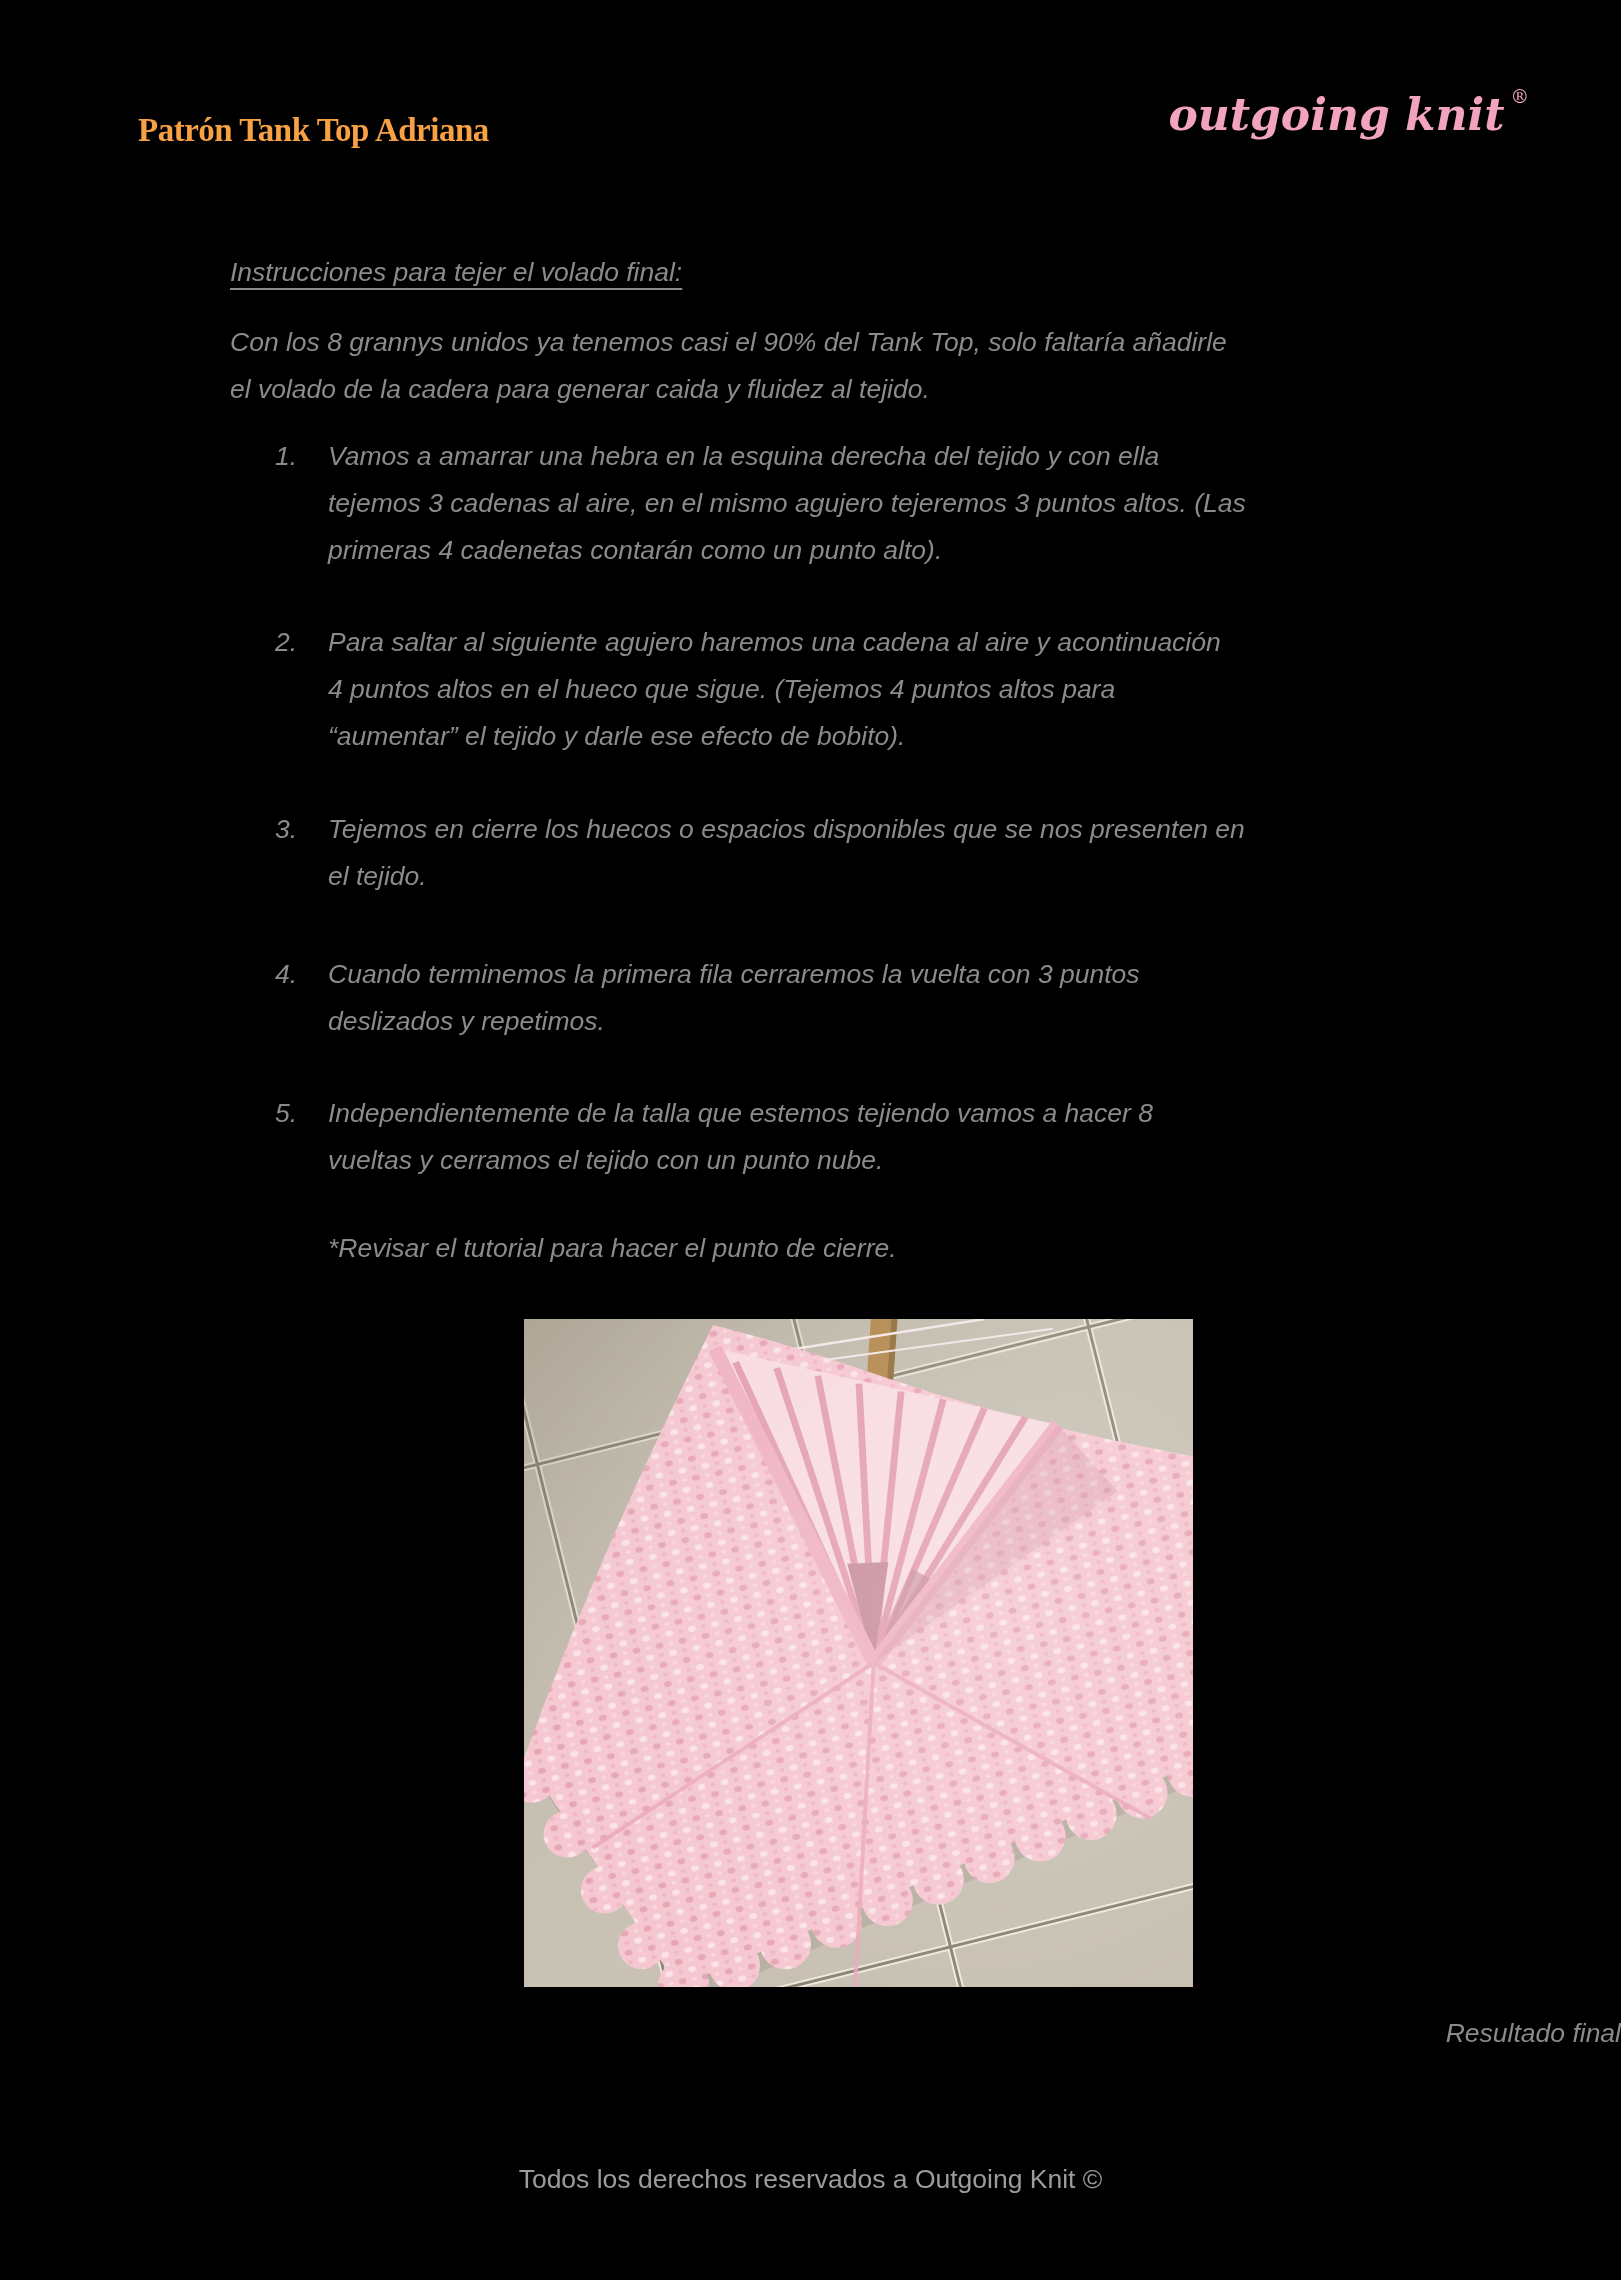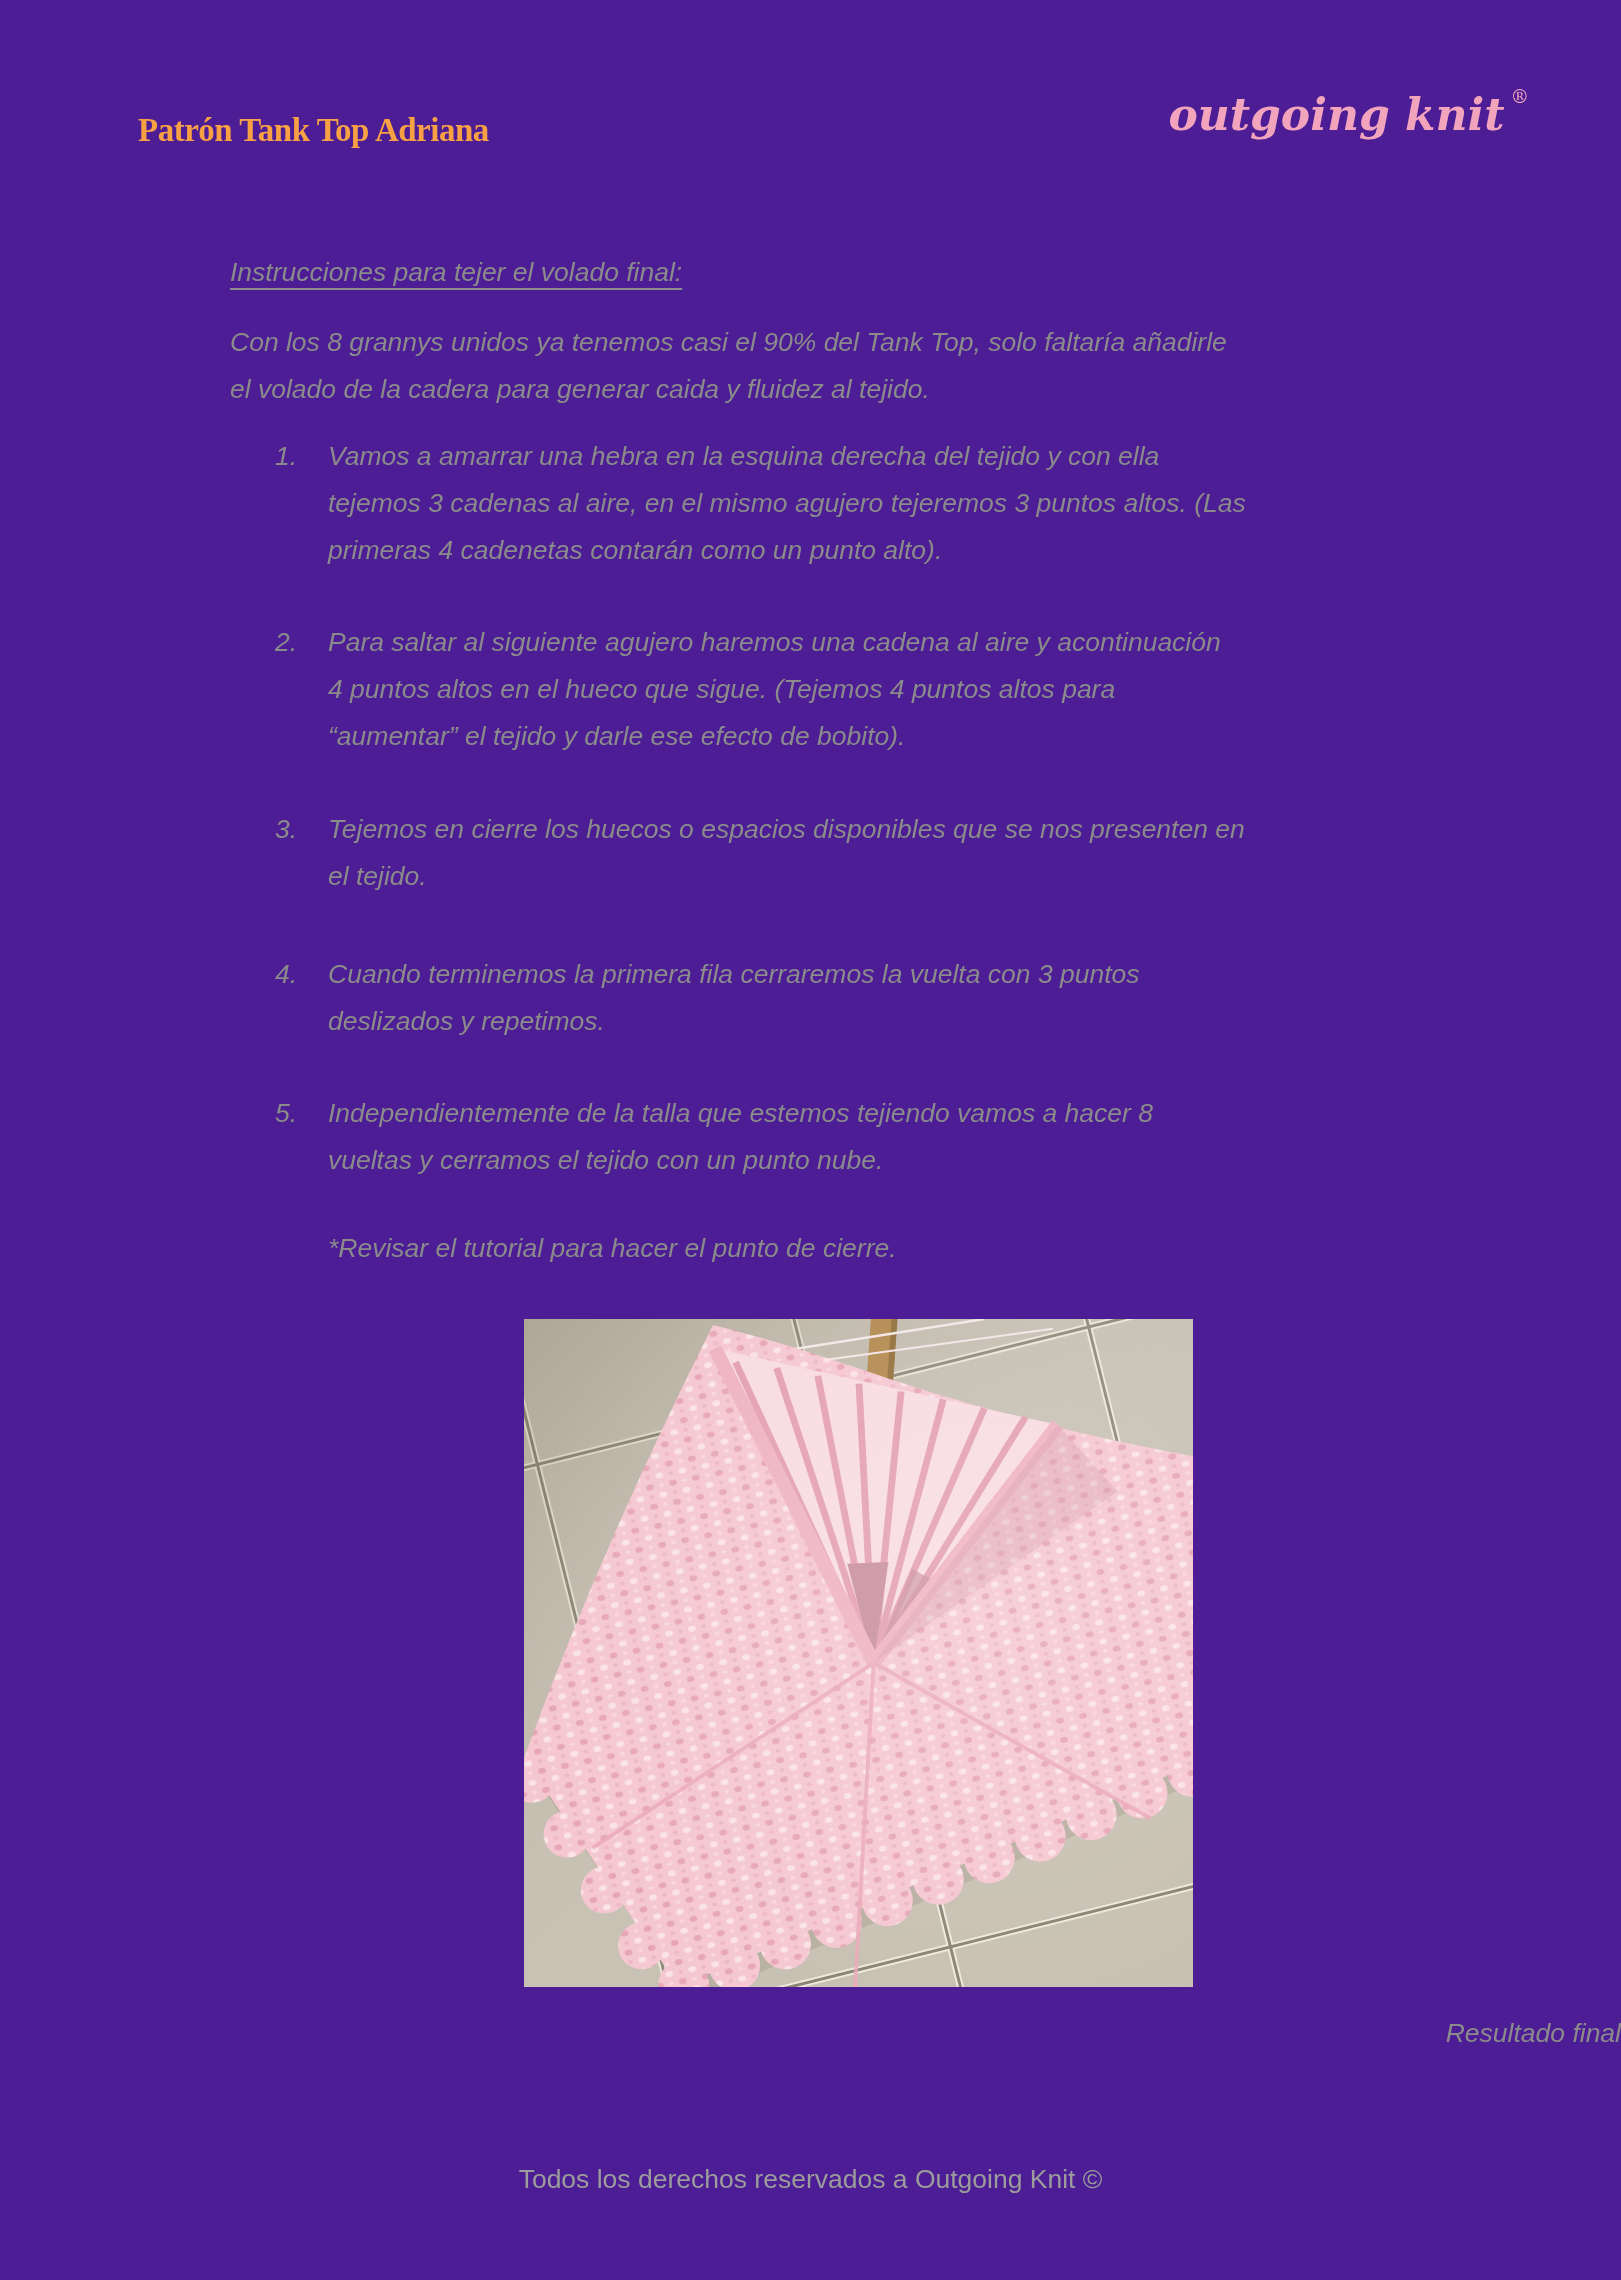--- a/index.html
+++ b/index.html
@@ -1,18 +1,18 @@
 <!DOCTYPE html>
 <html style="--title-orange: #F8A144; --brand-pink: #F2A4BD; --body-gray: #8B8B8B; --footer-gray: #9C9C9C; --photo-tile-beige: #C7C0B2; --photo-yarn-pink: #F5C7D1;"><head>
 <meta charset="utf-8">
 <style>
   html,body{margin:0;padding:0;background:#ffffff;}
   .page{
     position:relative;width:1621px;height:2281px;margin:0 auto;
-    background:#4c1d95;overflow:hidden;
+    background:#000000;overflow:hidden;
     font-family:"Liberation Sans", sans-serif;
   }
   .doc-title{
     position:absolute;left:138px;top:112px;
     font-family:"Liberation Serif", serif;
     font-weight:bold;font-size:33px;letter-spacing:-0.5px;
     color:var(--title-orange,#F8A144);white-space:nowrap;
   }
   .brand{
     position:absolute;right:92px;top:86px;

